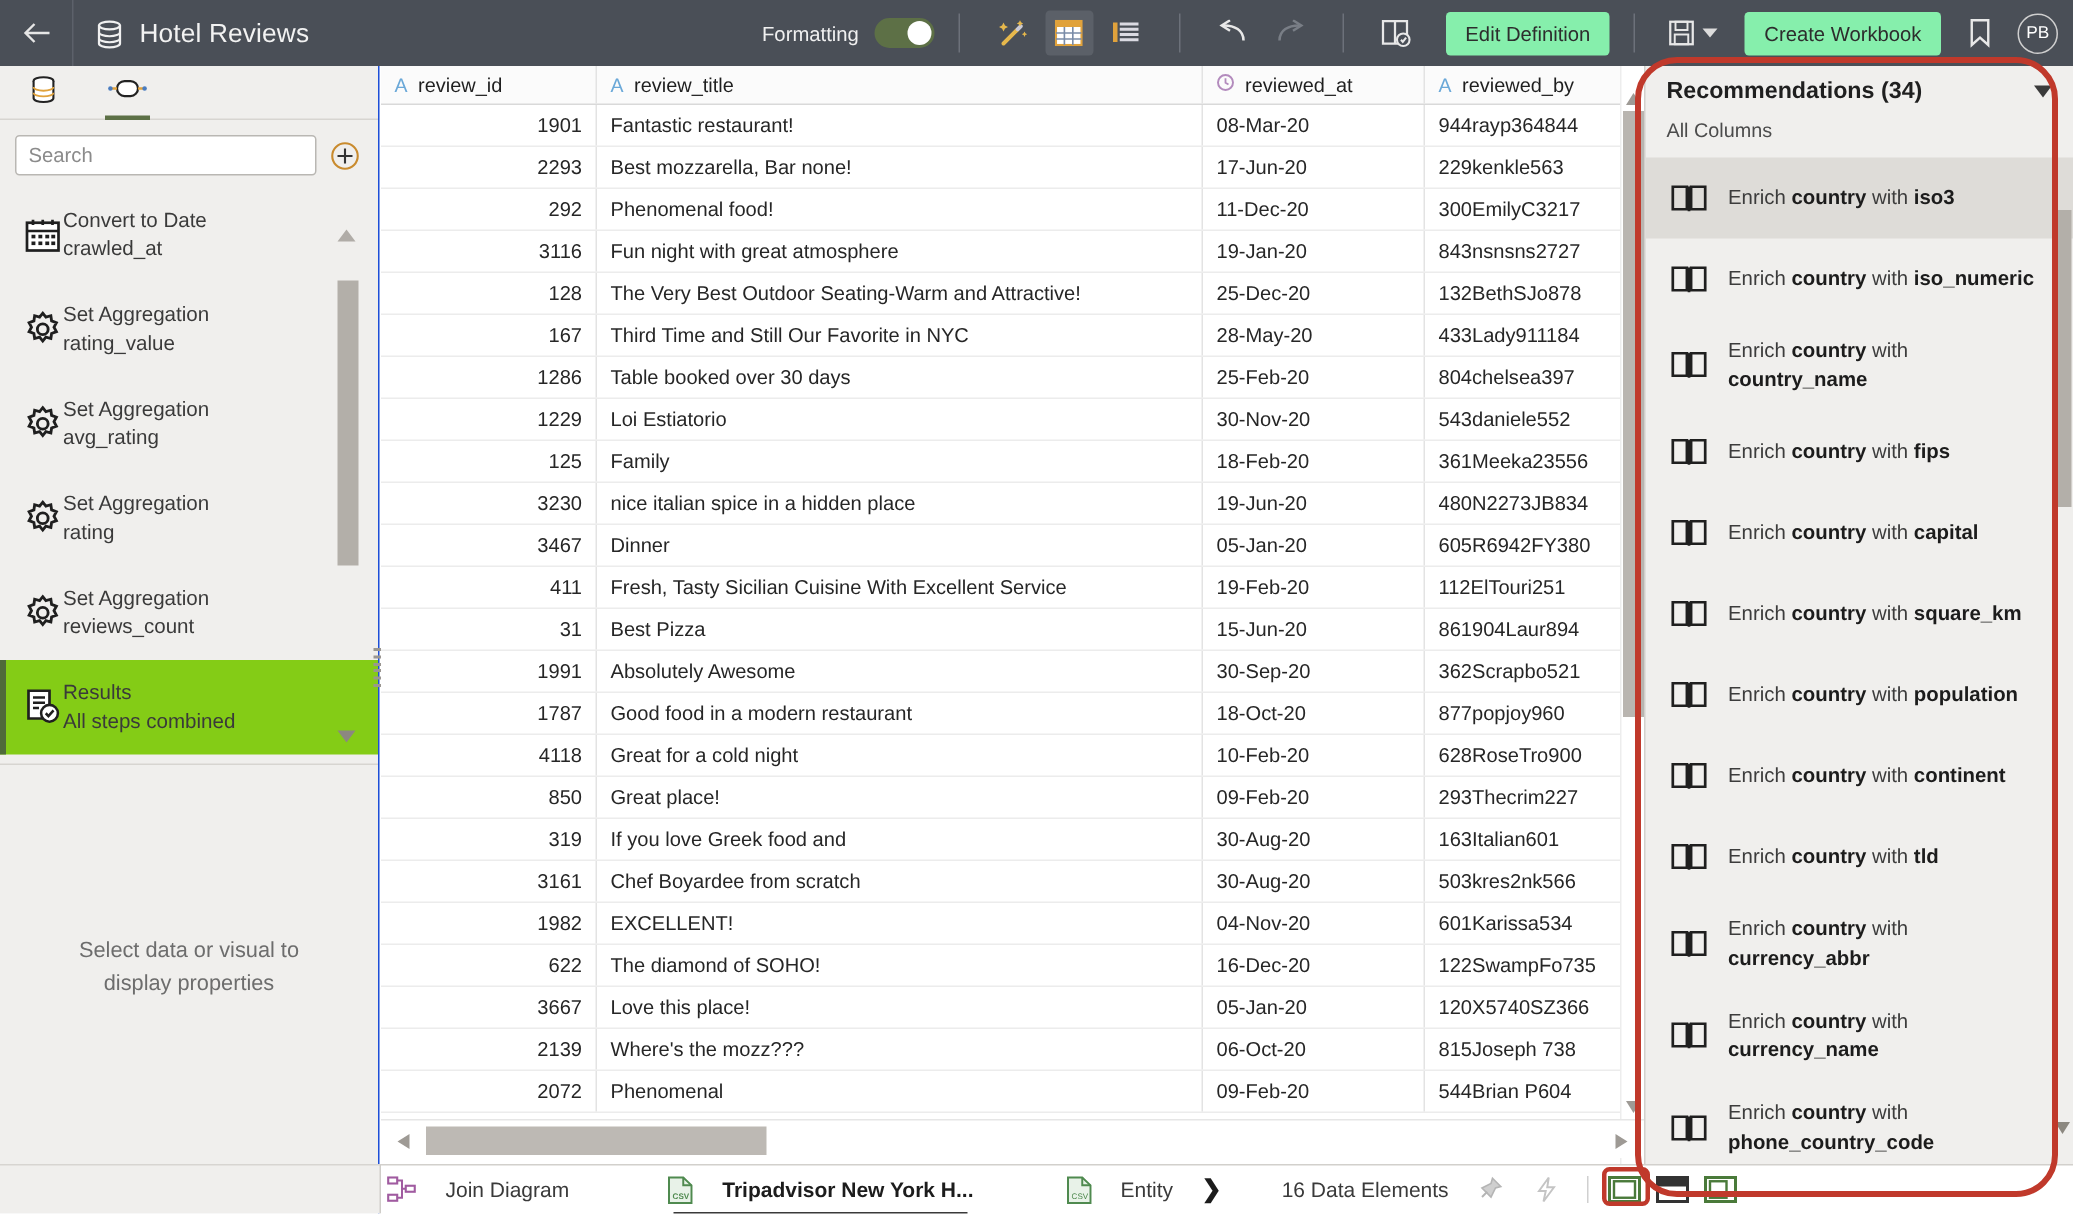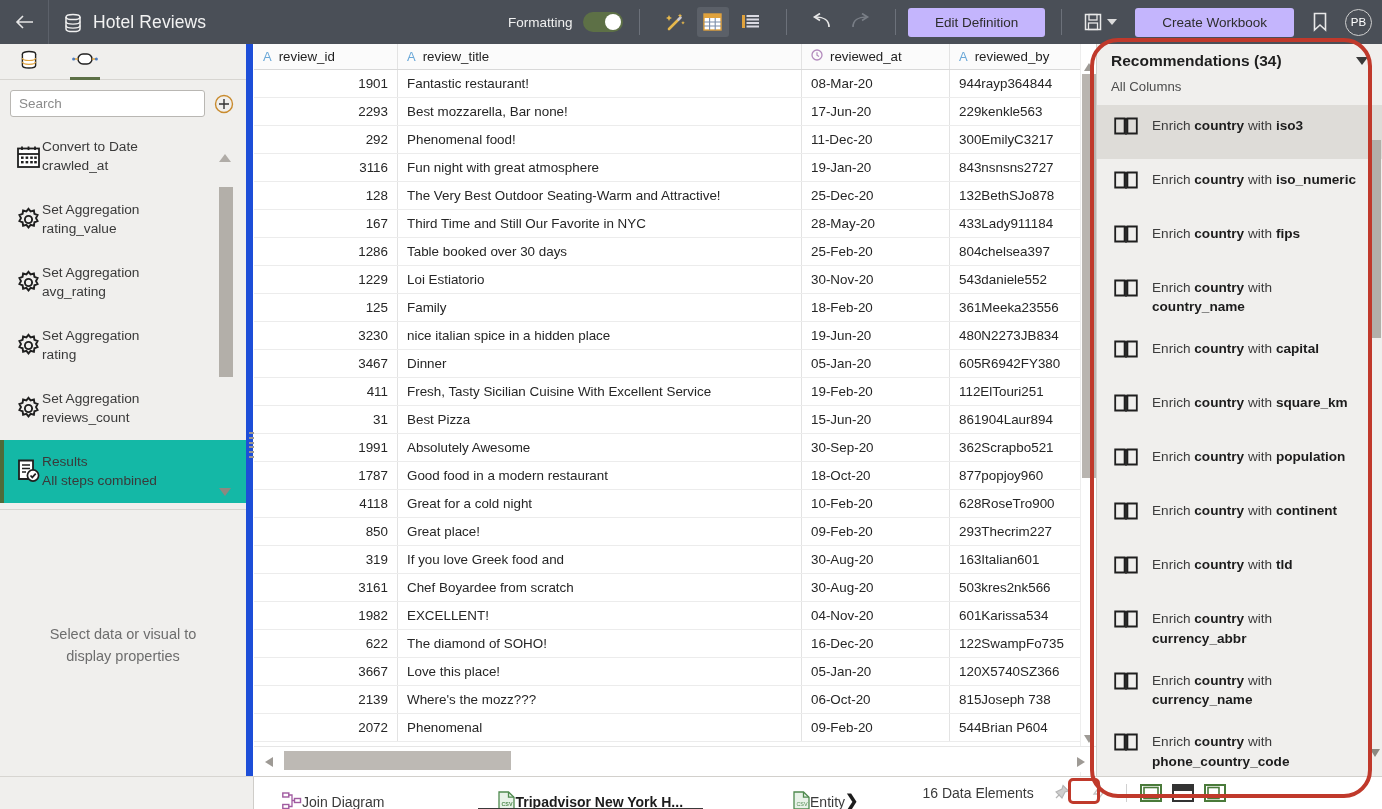--- a/index.html
+++ b/index.html
@@ -39,39 +39,39 @@
   }
   .tb-sep { width: 1px; height: 26px; background: #6c717a; margin: 0 16px; }
   .tb-icon {
     width: 32px; height: 30px; display: flex; align-items: center; justify-content: center;
     cursor: pointer; border-radius: 3px; margin: 0 3px;
   }
   .tb-icon.active { background: #5b6068; }
 
   .tb-right { position: absolute; right: 10px; top: 0; height: 44px; display: flex; align-items: center; }
   .btn-light {
-    background: #c4b5fd; color: #2d2d2d; border: none; border-radius: 3px;
-    font-size: 13.5px; padding: 7px 27px; cursor: pointer;
+    background: #86efac; color: #2d2d2d; border: none; border-radius: 3px;
+    font-size: 13.5px; padding: 7px 13px; cursor: pointer;
     font-family: "Liberation Sans", sans-serif;
   }
   .save-group { display: flex; align-items: center; gap: 5px; cursor: pointer; padding: 0 6px; }
   .caret-down {
     width: 0; height: 0; border-left: 5px solid transparent; border-right: 5px solid transparent;
     border-top: 6px solid #dcdcdc;
   }
   .avatar {
     width: 27px; height: 27px; border-radius: 50%; border: 1.5px solid #cfcfcf;
     display: flex; align-items: center; justify-content: center;
     font-size: 11.5px; color: #ffffff; margin-left: 6px; cursor: pointer;
   }
 
   
   .leftpanel {
     position: absolute; left: 0; top: 44px; width: 253px; height: 765px;
-    background: #f0efed; border-right: 7px solid #1d4ed8;
+    background: #f0efed; border-right: 1px solid #1d4ed8;
   }
   .lp-tabs { height: 36px; display: flex; align-items: center; padding-left: 12px; gap: 22px;
              border-bottom: 1px solid #d7d5d1; }
   .lp-tab { width: 34px; height: 36px; display: flex; align-items: flex-start; justify-content: center;
             padding-top: 6px; position: relative; cursor: pointer; }
   .lp-tab.active::after {
     content: ""; position: absolute; left: 2px; right: 2px; bottom: 0; height: 3px; background: #5d7046;
   }
   .lp-search-row { display: flex; align-items: center; padding: 10px 12px 6px 10px; gap: 9px; }
   .search-input {
@@ -79,21 +79,21 @@
     font-size: 13.5px; padding: 0 8px; color: #555; font-family: "Liberation Sans", sans-serif;
   }
   .search-input::placeholder { color: #8b8b8b; }
   .add-circle { width: 20px; height: 20px; cursor: pointer; }
 
   .steps { position: relative; margin-top: 2px; height: 420px; }
   .step {
     display: flex; align-items: center; padding: 9px 10px 9px 14px;
     height: 63px; cursor: pointer; position: relative;
   }
-  .step.selected { background: #14b8a6; }
+  .step.selected { background: #84cc16; }
   .step.selected::before {
     content: ""; position: absolute; left: 0; top: 0; bottom: 0; width: 4px; background: #4f6b3a;
   }
   .step-texts { display: flex; flex-direction: column; line-height: 1.32; }
   .step-t1 { font-size: 13.7px; color: #3a3a3a; }
   .step-t2 { font-size: 13.7px; color: #3a3a3a; }
   .step-icon { width: 28px; flex: 0 0 28px; display: flex; align-items: center; justify-content: center; }
 
   .lp-scroll {
     position: absolute; right: 13px; top: 143px; width: 14px; height: 220px;
@@ -149,21 +149,21 @@
     position: absolute; left: 1096px; top: 44px; width: 286px; height: 732px;
     background: #f0efed; border-left: 1px solid #d2d0cc; overflow: hidden;
   }
   .rec-title-row { display: flex; align-items: center; justify-content: space-between; padding: 8px 12px 4px 14px; }
   .rec-title { font-size: 15.5px; font-weight: bold; color: #1f1f1f; }
   .rec-collapse { width: 0; height: 0; border-left: 6px solid transparent; border-right: 6px solid transparent;
                   border-top: 8px solid #3a3a3a; cursor: pointer; margin-right: 2px; }
   .rec-sub { padding: 4px 14px 8px 14px; font-size: 13.2px; color: #4b4b4b; line-height: 1.42; }
   .rec-list { position: relative; }
   .rec-item {
-    display: flex; align-items: flex-start; gap: 13px; padding: 11px 18px 11px 16px;
+    display: flex; align-items: center; gap: 13px; padding: 11px 18px 11px 16px;
     min-height: 54px; cursor: pointer; font-size: 13.6px; color: #3c3c3c; line-height: 1.45;
   }
   .rec-item.selected { background: #dedcd8; }
   .rec-item b { color: #1c1c1c; font-weight: bold; }
   .rec-icon { flex: 0 0 26px; display: flex; align-items: center; justify-content: center; }
   .rec-scroll { position: absolute; right: 1px; top: 96px; width: 13px; height: 600px; }
   .rec-scroll .thumb { position: absolute; left: 0; top: 0; width: 13px; height: 198px; background: #b3afa9; }
   .rec-scroll .arrow-dn { position: absolute; left: 1px; bottom: -22px; }
 
   
@@ -174,22 +174,22 @@
   .redbox2 {
     position: absolute; left: 1068px; top: 778px; width: 32px; height: 26px;
     border: 3px solid #c0392b; border-radius: 5px; pointer-events: none; z-index: 41;
   }
 
   
   .bottombar {
     position: absolute; left: 254px; top: 776px; width: 1128px; height: 33px;
     background: #ffffff; border-top: 1px solid #d2d0cc; display: flex; align-items: center;
   }
-  .bb-item { display: flex; align-items: flex-end; gap: 0; cursor: pointer; font-size: 14px; color: #3a3a3a;
-             height: 33px; padding: 0 28px; position: relative; }
+  .bb-item { display: flex; align-items: center; gap: 19px; cursor: pointer; font-size: 14px; color: #3a3a3a;
+             height: 33px; padding: 0 4px; position: relative; }
   .bb-item.active { font-weight: bold; color: #1c1c1c; }
   .bb-item.active::after { content: ""; position: absolute; left: 8px; right: 8px; bottom: 0; height: 2px; background: #3a3a3a; }
   .bb-sep { width: 1px; height: 18px; background: #d0d0d0; margin: 0 8px; }
   .bb-count { font-size: 14px; color: #3a3a3a; padding: 0 8px; }
   .layout-ico { width: 22px; height: 18px; margin: 0 5px; cursor: pointer; }
   .chev-right { font-size: 16px; font-weight: bold; color: #1c1c1c; }
   .bottom-left-strip {
     position: absolute; left: 0; top: 776px; width: 254px; height: 33px; background: #f0efed;
     border-top: 1px solid #d7d5d1; border-right: 1px solid #cfcdc9;
   }
@@ -682,32 +682,32 @@
         </div>
         <div class="rec-item">
           <span class="rec-icon">
             <svg width="24" height="20" viewBox="0 0 24 20">
               <path d="M1.2 2.5 H10.6 V17.5 H1.2 Z" fill="none" stroke="#1f1f1f" stroke-width="1.8"></path>
               <path d="M13.4 2.5 H22.8 V17.5 H13.4 Z" fill="none" stroke="#1f1f1f" stroke-width="1.8"></path>
               <path d="M12 3.2 V18.8" stroke="#1f1f1f" stroke-width="1.8"></path>
               <path d="M10.6 2.5 L12 3.6 L13.4 2.5" fill="none" stroke="#1f1f1f" stroke-width="1.6"></path>
             </svg>
           </span>
+          <span>Enrich <b>country</b> with <b>country_name</b></span>
+        </div>
+        <div class="rec-item">
+          <span class="rec-icon">
+            <svg width="24" height="20" viewBox="0 0 24 20">
+              <path d="M1.2 2.5 H10.6 V17.5 H1.2 Z" fill="none" stroke="#1f1f1f" stroke-width="1.8"></path>
+              <path d="M13.4 2.5 H22.8 V17.5 H13.4 Z" fill="none" stroke="#1f1f1f" stroke-width="1.8"></path>
+              <path d="M12 3.2 V18.8" stroke="#1f1f1f" stroke-width="1.8"></path>
+              <path d="M10.6 2.5 L12 3.6 L13.4 2.5" fill="none" stroke="#1f1f1f" stroke-width="1.6"></path>
+            </svg>
+          </span>
           <span>Enrich <b>country</b> with <b>fips</b></span>
-        </div>
-        <div class="rec-item">
-          <span class="rec-icon">
-            <svg width="24" height="20" viewBox="0 0 24 20">
-              <path d="M1.2 2.5 H10.6 V17.5 H1.2 Z" fill="none" stroke="#1f1f1f" stroke-width="1.8"></path>
-              <path d="M13.4 2.5 H22.8 V17.5 H13.4 Z" fill="none" stroke="#1f1f1f" stroke-width="1.8"></path>
-              <path d="M12 3.2 V18.8" stroke="#1f1f1f" stroke-width="1.8"></path>
-              <path d="M10.6 2.5 L12 3.6 L13.4 2.5" fill="none" stroke="#1f1f1f" stroke-width="1.6"></path>
-            </svg>
-          </span>
-          <span>Enrich <b>country</b> with <b>country_name</b></span>
         </div>
         <div class="rec-item">
           <span class="rec-icon">
             <svg width="24" height="20" viewBox="0 0 24 20">
               <path d="M1.2 2.5 H10.6 V17.5 H1.2 Z" fill="none" stroke="#1f1f1f" stroke-width="1.8"></path>
               <path d="M13.4 2.5 H22.8 V17.5 H13.4 Z" fill="none" stroke="#1f1f1f" stroke-width="1.8"></path>
               <path d="M12 3.2 V18.8" stroke="#1f1f1f" stroke-width="1.8"></path>
               <path d="M10.6 2.5 L12 3.6 L13.4 2.5" fill="none" stroke="#1f1f1f" stroke-width="1.6"></path>
             </svg>
           </span>

